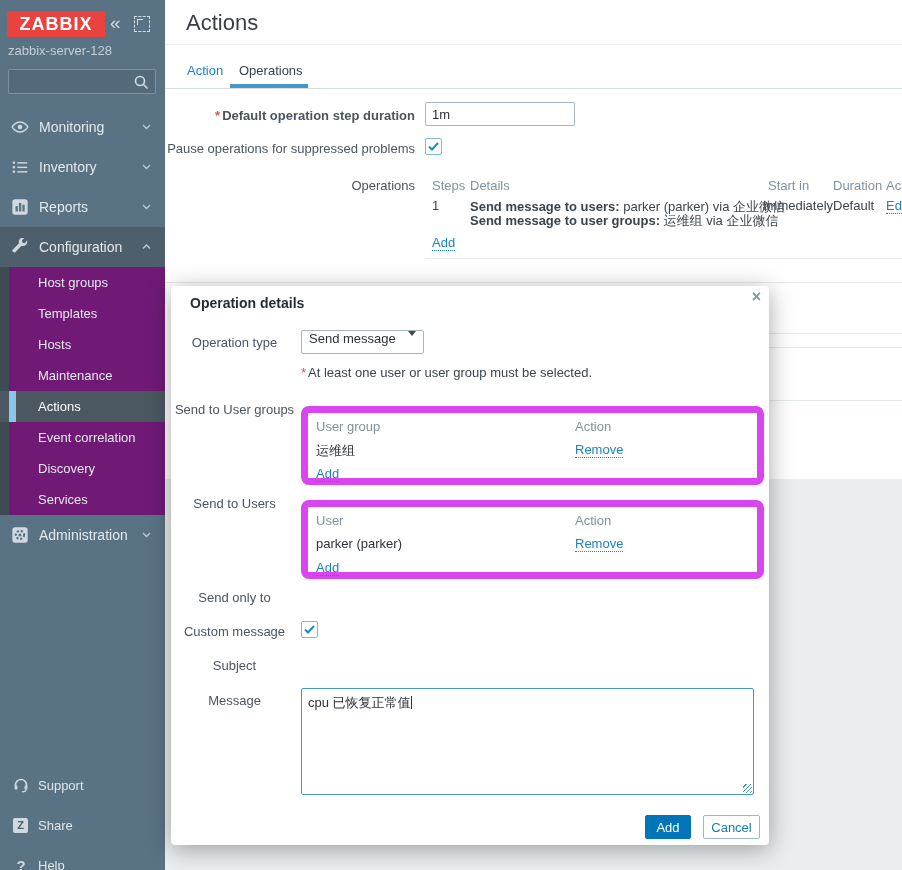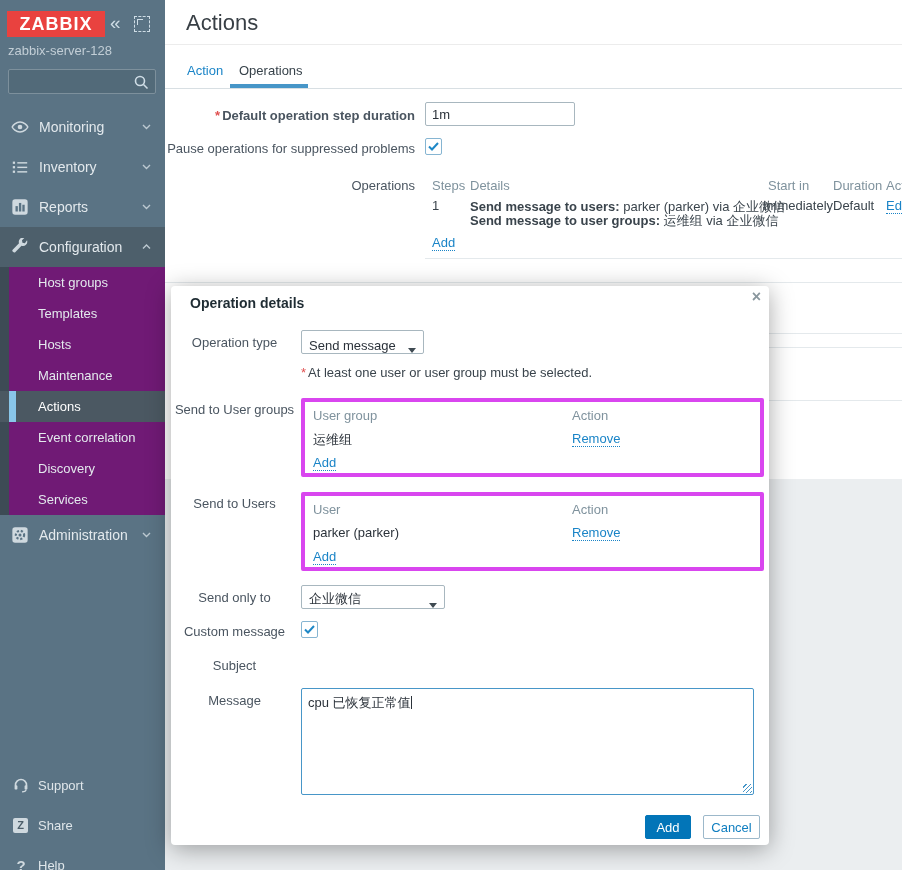--- a/index.html
+++ b/index.html
@@ -56,23 +56,23 @@
   .link { color:#1a84c7; cursor:pointer; text-decoration:none; }
   .dotted { border-bottom:1px dotted #1a84c7; padding-bottom:0px; }
 
   
   .modal { position:absolute; left:171px; top:286px; width:598px; height:559px; background:#fff; border-radius:4px;
            box-shadow:0 4px 24px rgba(0,0,0,.35); }
   .modal-title { position:absolute; left:19px; top:9px; font-size:14px; font-weight:bold; color:#1f2c33; }
   .modal-close { position:absolute; right:8px; top:2px; font-size:16px; font-weight:bold; color:#8a979e; cursor:pointer; }
   .mlabel { position:absolute; left:0; width:127px; font-size:13px; color:#4a5560; text-align:center; }
   .select { position:absolute; background:#fff; border:1px solid #a8b7bf; border-radius:2px; font-size:13px; color:#2b323a;
-            display:flex; align-items:flex-end; justify-content:space-between; padding:0 7px; cursor:pointer; }
+            display:flex; align-items:flex-start; justify-content:space-between; padding:0 7px; cursor:pointer; }
   .tri { width:0; height:0; border-left:4px solid transparent; border-right:4px solid transparent; border-top:5px solid #3f4a52; }
-  .mbox { position:absolute; border:4px solid #d946ef; border-radius:2px; background:#fff; }
+  .mbox { position:absolute; border:7px solid #d946ef; border-radius:8px; background:#fff;margin-top:8px; }
   .mbox .bh { position:absolute; font-size:13px; color:#7f929d; }
   .mbox .bc { position:absolute; font-size:13px; color:#2b323a; }
   .textarea { position:absolute; background:#fff; border:1px solid #4796c8; border-radius:2px; font-size:13px;
               color:#2b323a; padding:5px 6px; }
   .grip { position:absolute; right:1px; bottom:1px; width:9px; height:9px;
           background:repeating-linear-gradient(135deg, transparent 0 2px, #4796c8 2px 3px); }
   .caret { display:inline-block; width:1px; height:13px; background:#2b323a; vertical-align:-2px; }
   .btn { position:absolute; height:24px; border-radius:2px; font-size:13px; display:flex; align-items:center;
          justify-content:center; cursor:pointer; }
   .btn-primary { background:#0275b8; color:#fff; border:1px solid #0275b8; }
@@ -282,24 +282,20 @@
       <div class="bc" style="left:8px; top:29px;">parker (parker)</div>
       <div class="bc" style="left:267px; top:29px;">
         <span class="link dotted">Remove</span>
       </div>
       <div class="bc" style="left:8px; top:53px;">
         <span class="link dotted">Add</span>
       </div>
     </div>
 
     <div class="mlabel" style="top:304px;">Send only to</div>
-    <div class="select" style="left:130px; top:299px; width:144px; height:24px;">
-      <span>企业微信</span>
-      <span class="tri"></span>
-    </div>
 
     <div class="mlabel" style="top:338px;">Custom message</div>
     <div class="cb" style="left:130px; top:335px;">
       <svg width="11" height="9" viewBox="0 0 11 9">
         <polyline points="1,4.5 4,7.5 10,1" fill="none" stroke="#1e88c7" stroke-width="2"></polyline>
       </svg>
     </div>
 
     <div class="mlabel" style="top:372px;">Subject</div>
 

